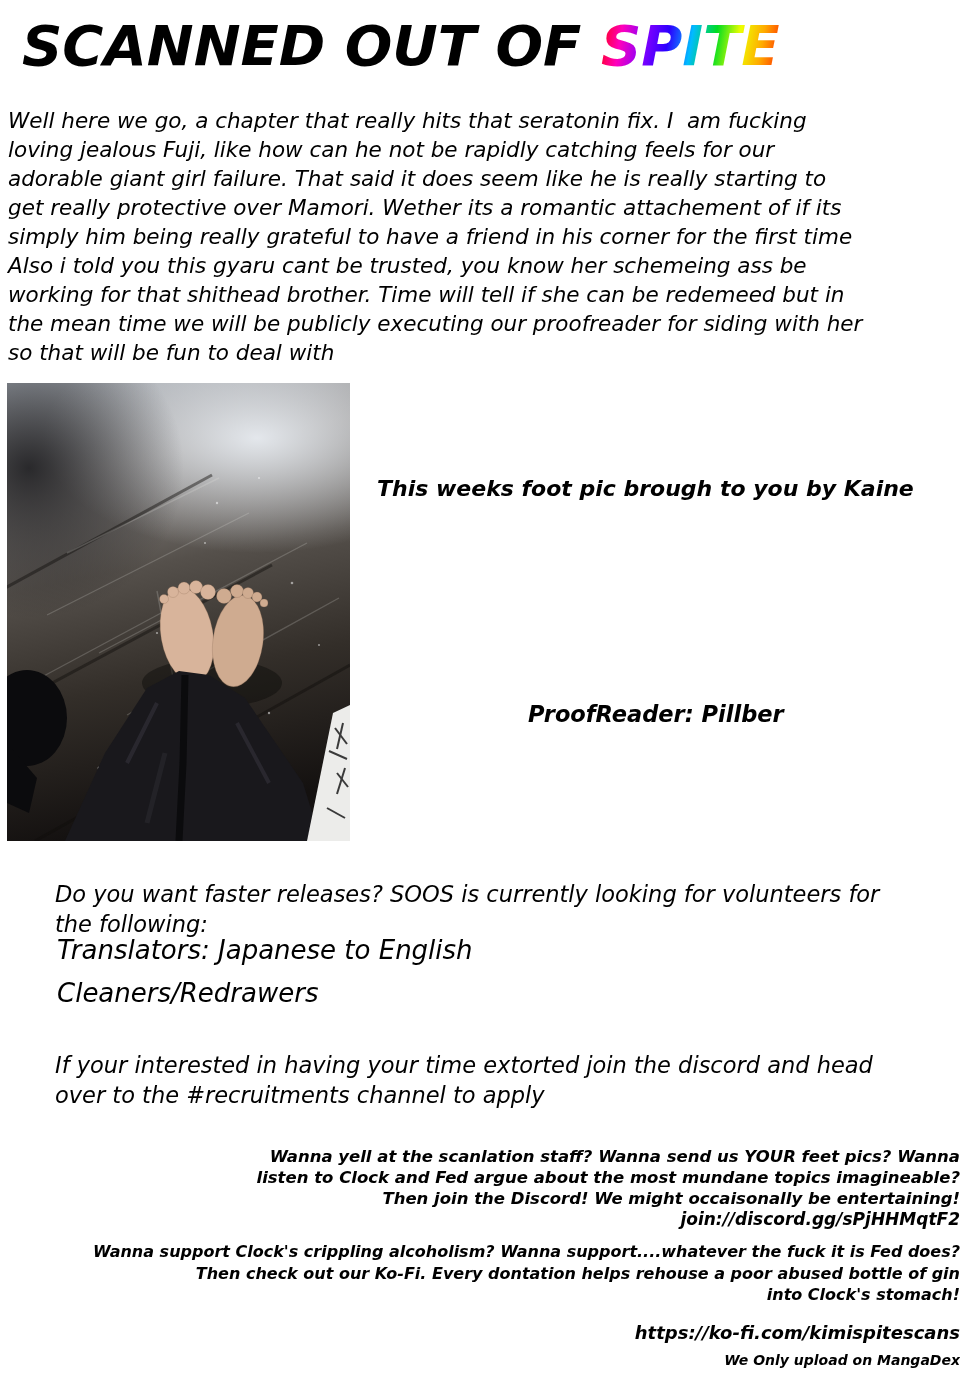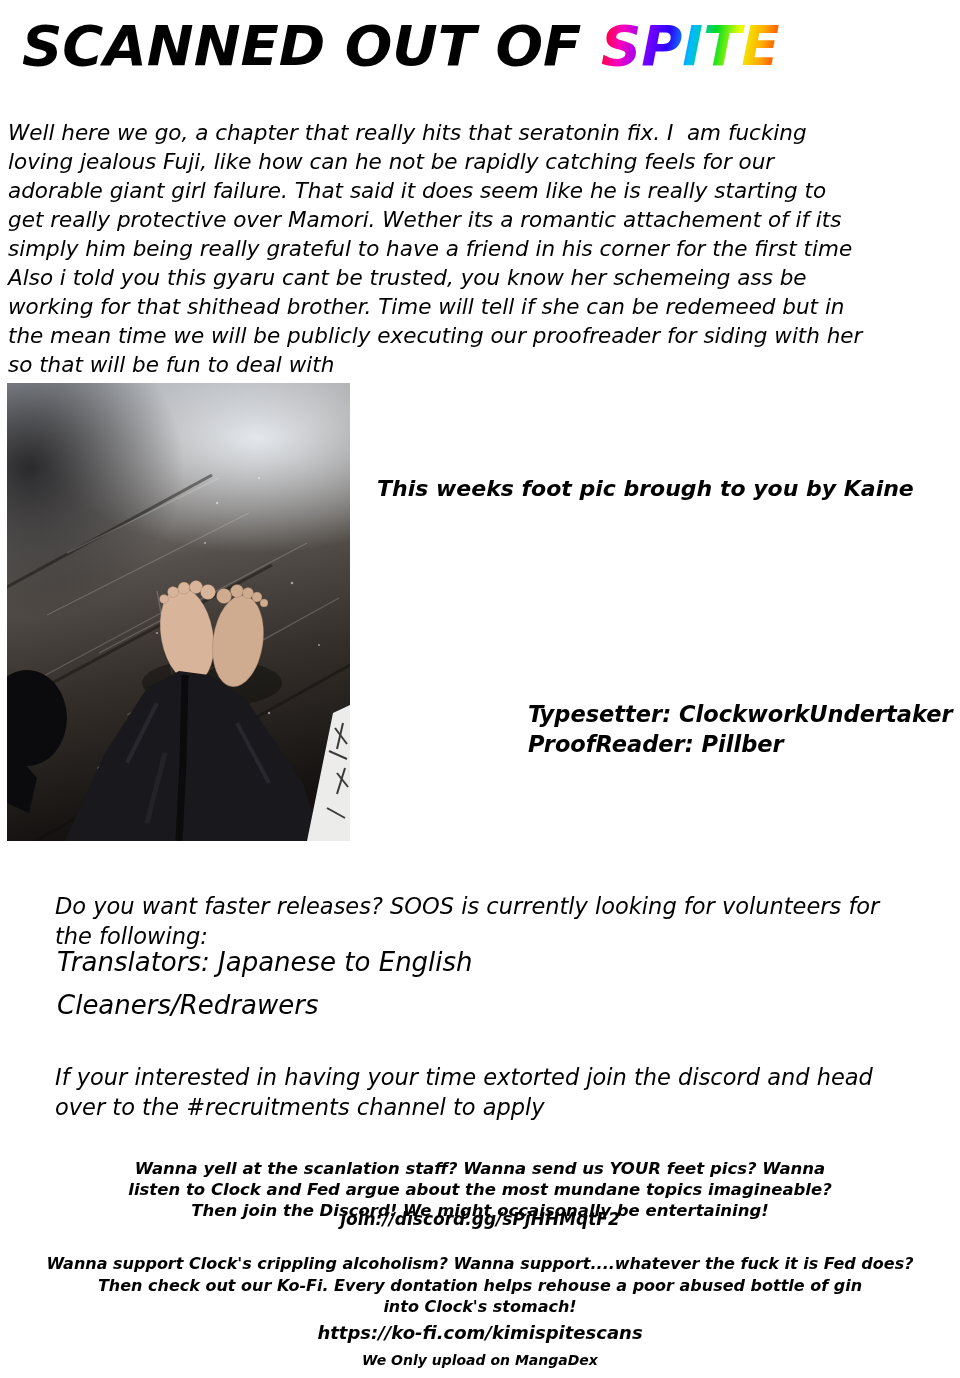--- a/index.html
+++ b/index.html
@@ -6,21 +6,21 @@
   body {
     width: 960px; height: 1378px;
     background: #ffffff;
     font-family: "DejaVu Sans", sans-serif;
     position: relative;
     overflow: hidden;
     color: #000;
   }
   .abs { position: absolute; }
   .comic { font-style: italic; color: #000; }
-  .pre { white-space: pre; margin-top: 12px; }
+  .pre { white-space: pre; }
 
   
   .title {
     left: 22px; top: 14px;
     font-size: 56px;
     font-weight: bold;
     font-style: italic;
     white-space: nowrap;
     letter-spacing: 0px;
     line-height: 1.15;
@@ -60,21 +60,21 @@
     line-height: 29.5px;
     font-weight: bold;
   }
 
   .recruit-intro { left: 55px; top: 879px; font-size: 22.5px; line-height: 30px; }
   .roles        { left: 57px; top: 929px; font-size: 26px; line-height: 43px; }
   .apply        { left: 55px; top: 1050px; font-size: 22.5px; line-height: 30px; }
 
   .center-block {
     left: 0; width: 960px;
-    text-align: center;
+    text-align: right;
     font-weight: bold;
   }
   .discord-pitch { top: 1146px; font-size: 16.5px; line-height: 21px; }
   .discord-link  { top: 1209px; font-size: 17px; line-height: 21px; }
   .kofi-pitch    { top: 1241px; font-size: 16px; line-height: 21.5px; }
   .kofi-link     { top: 1322px; font-size: 18px; }
   .footer-note   { top: 1352px; font-size: 14px; }
 
   .linkish { cursor: pointer; }
 </style>
@@ -187,21 +187,20 @@
         <path d="M 338 385 l -8 26"></path>
         <path d="M 320 425 l 18 10"></path>
       </g>
     </g>
   </svg>
 </div>
 
 <div class="abs caption comic">This weeks foot pic brough to you by Kaine</div>
 
 <div class="abs credits comic">
-  <div>Typesetter: ClockworkUndertaker</div>
   <div>ProofReader: Pillber</div>
 </div>
 
 <div class="abs recruit-intro comic pre">Do you want faster releases? SOOS is currently looking for volunteers for
 the following:</div>
 <div class="abs roles comic pre">Translators: Japanese to English
 Cleaners/Redrawers</div>
 <div class="abs apply comic pre">If your interested in having your time extorted join the discord and head
 over to the #recruitments channel to apply</div>
 

